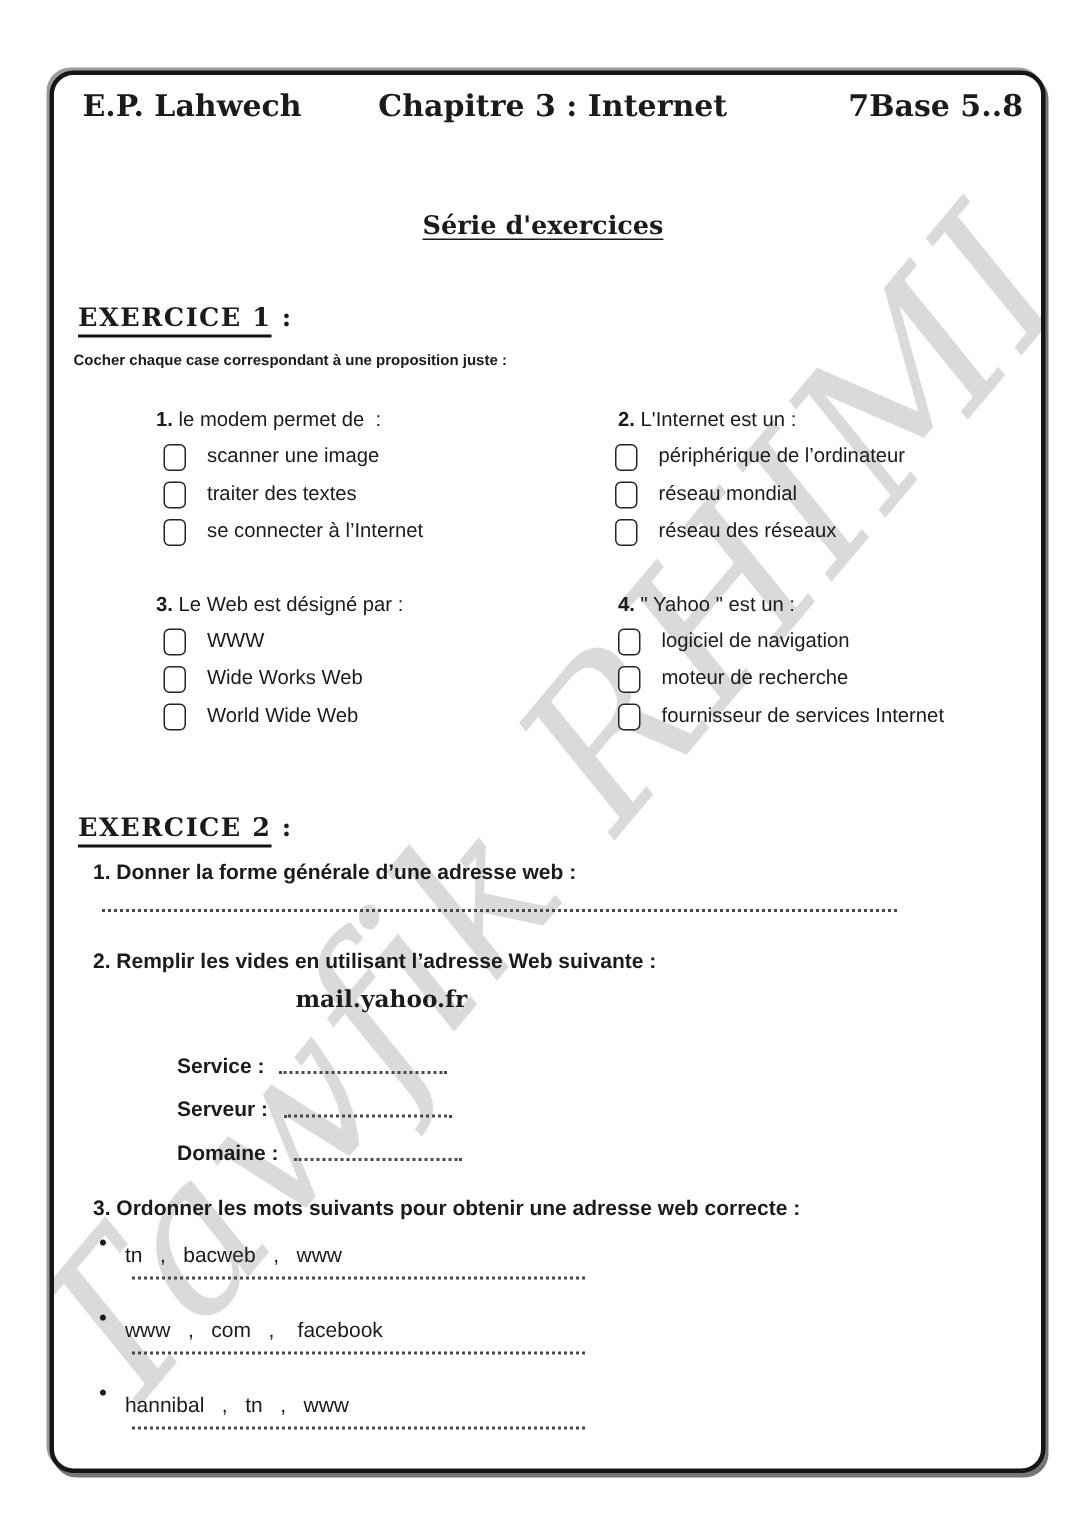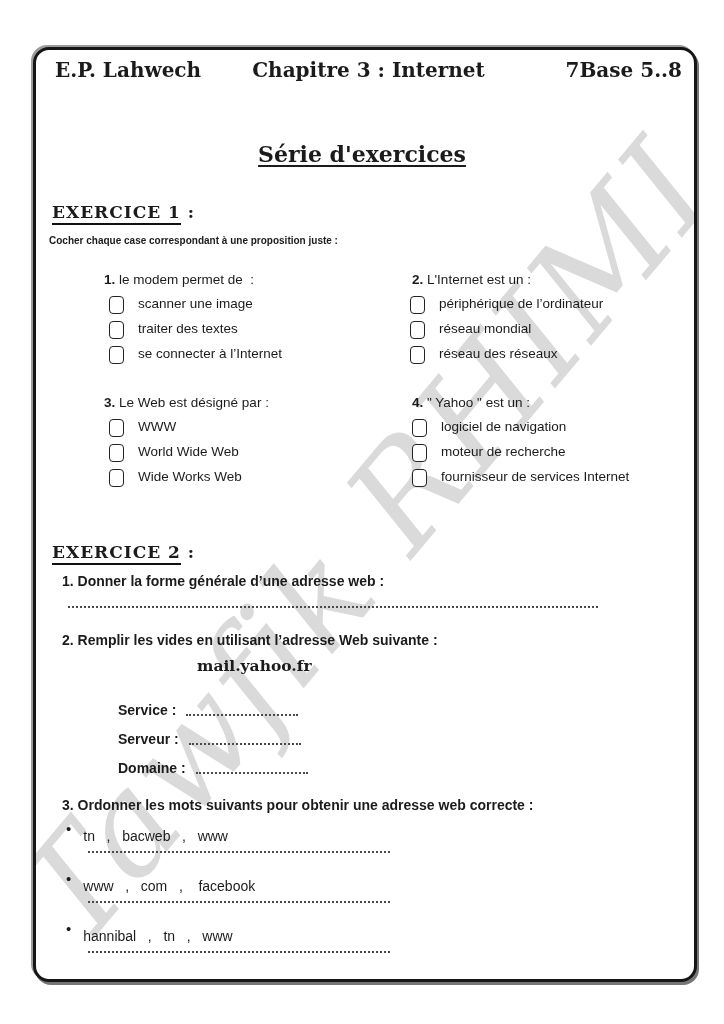--- a/index.html
+++ b/index.html
@@ -10,21 +10,21 @@
          box-shadow:2px 3px 0 rgba(45,45,45,.65), -2px -2px 0 #9c9c9c;}
   .watermark{position:absolute;left:50%;top:492px;transform:translate(-50%,-50%) rotate(-50deg);
              font-family:"DejaVu Serif",serif;font-style:italic;font-size:136px;color:#dadada;
              white-space:nowrap;letter-spacing:2px;}
   .header{position:absolute;left:55px;right:42px;top:58px;display:flex;align-items:baseline;
           font-family:"DejaVu Serif",serif;font-weight:bold;font-size:20px;}
   .h-left{flex:1;text-align:left;}
   .h-center{flex:0 1 auto;text-align:center;}
   .h-right{flex:1;text-align:right;}
   .doc-title{position:absolute;left:0;right:0;top:141px;text-align:center;
-             font-family:"DejaVu Serif",serif;font-weight:bold;font-size:22px;
+             font-family:"DejaVu Serif",serif;font-weight:bold;font-size:17px;
              text-decoration:underline;text-underline-offset:3px;}
   .ex-heading{position:absolute;left:52px;font-family:"DejaVu Serif",serif;font-weight:bold;
               font-size:17px;letter-spacing:1px;white-space:pre;}
   .ex-label{border-bottom:2.5px solid #111;padding-bottom:1px;}
   .instruction{position:absolute;left:49px;top:235px;font-weight:bold;font-size:10px;}
   .question{position:absolute;width:315px;font-size:13.5px;}
   .q-head{white-space:pre;margin-left:40px;}
   .q-num{font-weight:bold;}
   .options{margin-top:9px;padding-left:45px;display:flex;flex-direction:column;gap:7px;}
   .option{display:flex;align-items:flex-start;gap:14px;}
@@ -103,25 +103,25 @@
 
   <div class="question" style="left:64px;top:395px;">
     <div class="q-head"><span class="q-num">3.</span> <span>Le Web est désigné par :</span></div>
     <div class="options">
       <div class="option">
         <span class="checkbox"></span>
         <span class="opt-label">WWW</span>
       </div>
       <div class="option">
         <span class="checkbox"></span>
-        <span class="opt-label">World Wide Web</span>
+        <span class="opt-label">Wide Works Web</span>
       </div>
       <div class="option">
         <span class="checkbox"></span>
-        <span class="opt-label">Wide Works Web</span>
+        <span class="opt-label">World Wide Web</span>
       </div>
     </div>
   </div>
 
   <div class="question" style="left:372px;top:395px;">
     <div class="q-head"><span class="q-num">4.</span> <span>" Yahoo " est un :</span></div>
     <div class="options" style="padding-left:40px;">
       <div class="option">
         <span class="checkbox"></span>
         <span class="opt-label">logiciel de navigation</span>

